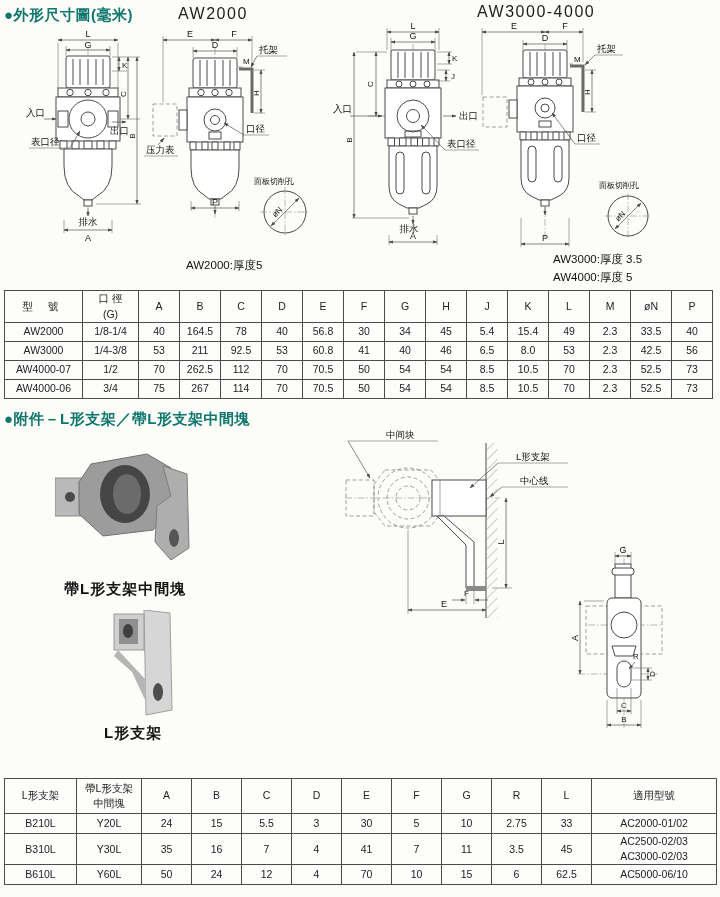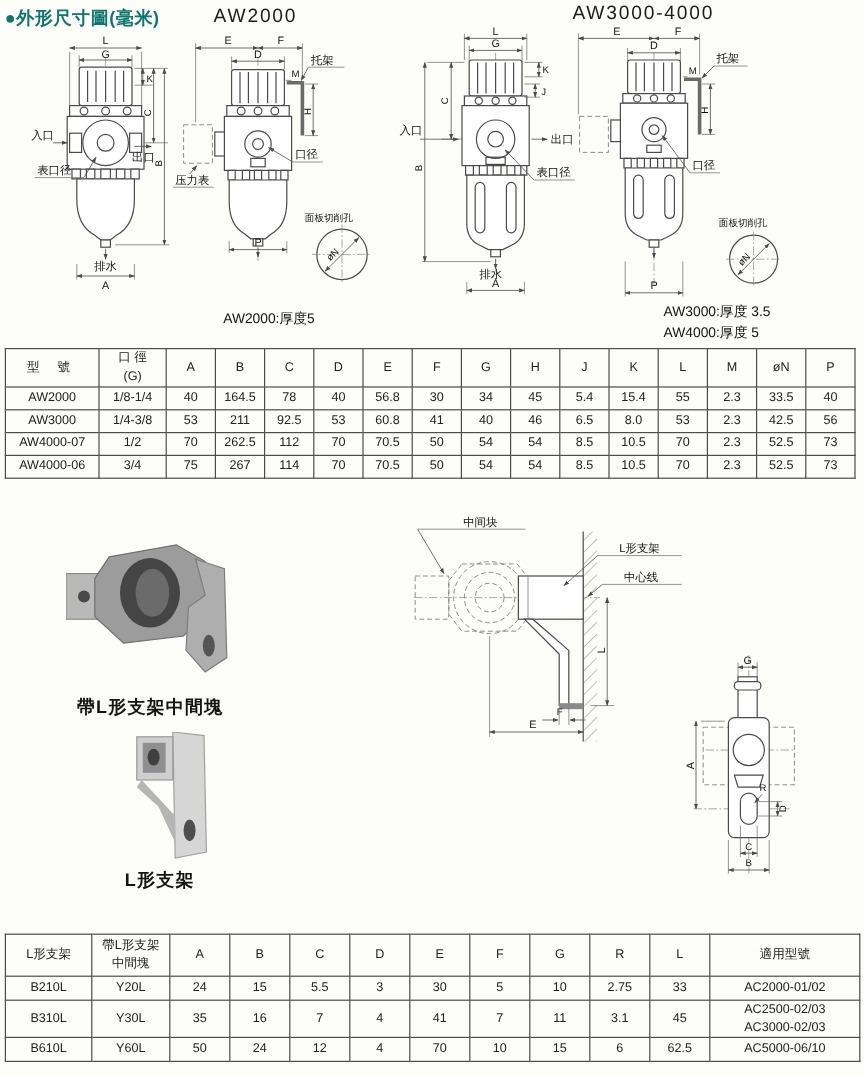--- a/index.html
+++ b/index.html
@@ -301,21 +301,21 @@
       <td>40</td>
       <td>164.5</td>
       <td>78</td>
       <td>40</td>
       <td>56.8</td>
       <td>30</td>
       <td>34</td>
       <td>45</td>
       <td>5.4</td>
       <td>15.4</td>
-      <td>55</td>
+      <td>49</td>
       <td>2.3</td>
       <td>33.5</td>
       <td>40</td>
     </tr>
     <tr>
       <td>AW3000</td>
       <td>1/4-3/8</td>
       <td>53</td>
       <td>211</td>
       <td>92.5</td>
@@ -363,20 +363,21 @@
       <td>8.5</td>
       <td>10.5</td>
       <td>70</td>
       <td>2.3</td>
       <td>52.5</td>
       <td>73</td>
     </tr>
   </tbody>
     </table>
 
+  <div class="abs sec-title" style="left:4px; top:410px;">●附件－L形支架／帶L形支架中間塊</div>
 
   <svg class="abs" style="left:55px; top:448px;" width="150" height="130" viewBox="0 0 150 130">
     <rect x="0" y="30" width="34" height="38" fill="#b9b9b9" stroke="#8a8a8a"></rect>
     <circle cx="15" cy="49" r="5" fill="#4a4a4a"></circle>
     <polygon points="36,16 92,6 116,20 120,58 98,82 48,88 24,66 24,34" fill="#9c9c9c" stroke="#707070"></polygon>
     <ellipse cx="70" cy="46" rx="25" ry="29" fill="#454545"></ellipse>
     <ellipse cx="72" cy="46" rx="14" ry="20" fill="#6b6b6b"></ellipse>
     <polygon points="108,18 132,26 134,100 116,112 100,94 102,58 116,48" fill="#aeaeae" stroke="#7d7d7d"></polygon>
     <ellipse cx="119" cy="90" rx="5" ry="9" fill="#555"></ellipse>
   </svg>
@@ -515,21 +516,21 @@
     <tr>
       <td>B310L</td>
       <td>Y30L</td>
       <td>35</td>
       <td>16</td>
       <td>7</td>
       <td>4</td>
       <td>41</td>
       <td>7</td>
       <td>11</td>
-      <td>3.1</td>
+      <td>3.5</td>
       <td>45</td>
       <td>AC2500-02/03
 AC3000-02/03</td>
     </tr>
     <tr>
       <td>B610L</td>
       <td>Y60L</td>
       <td>50</td>
       <td>24</td>
       <td>12</td>

